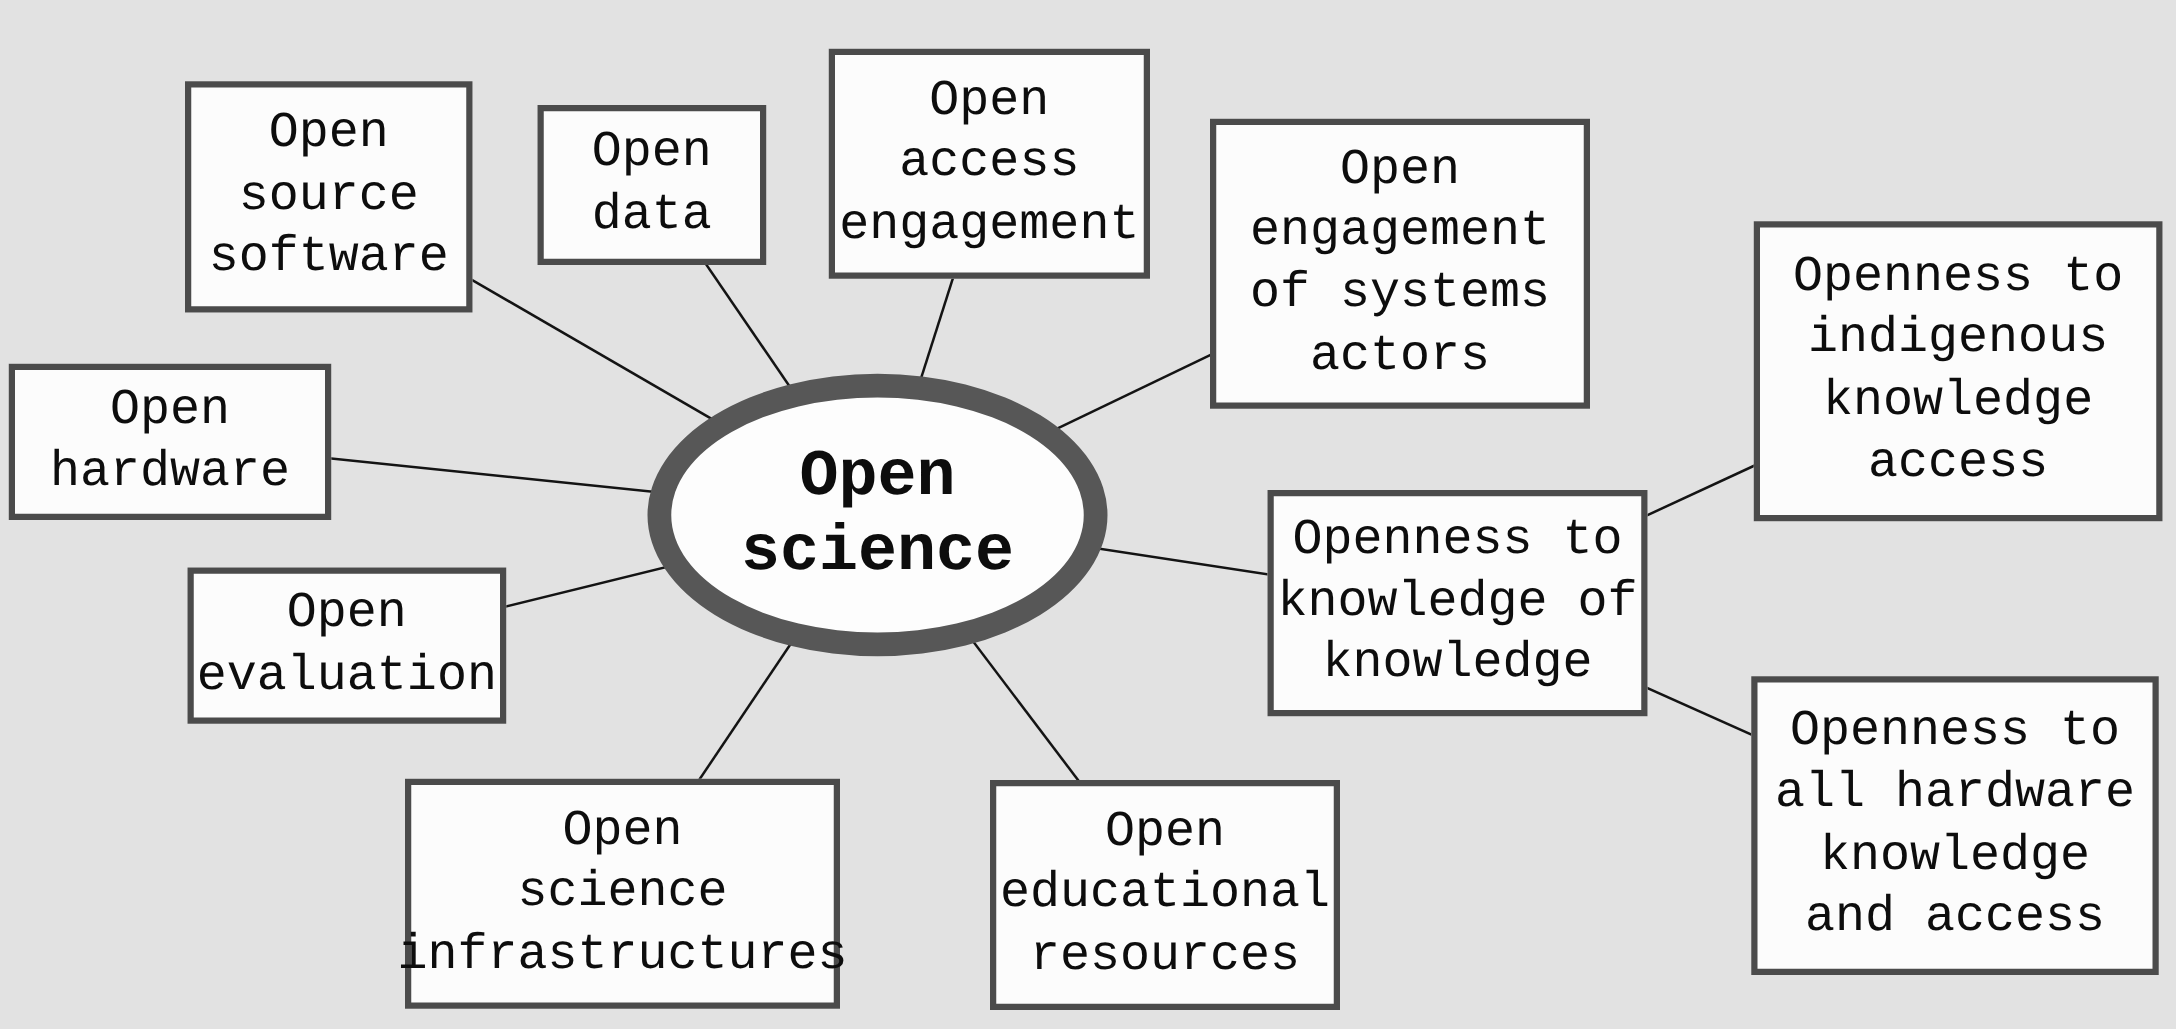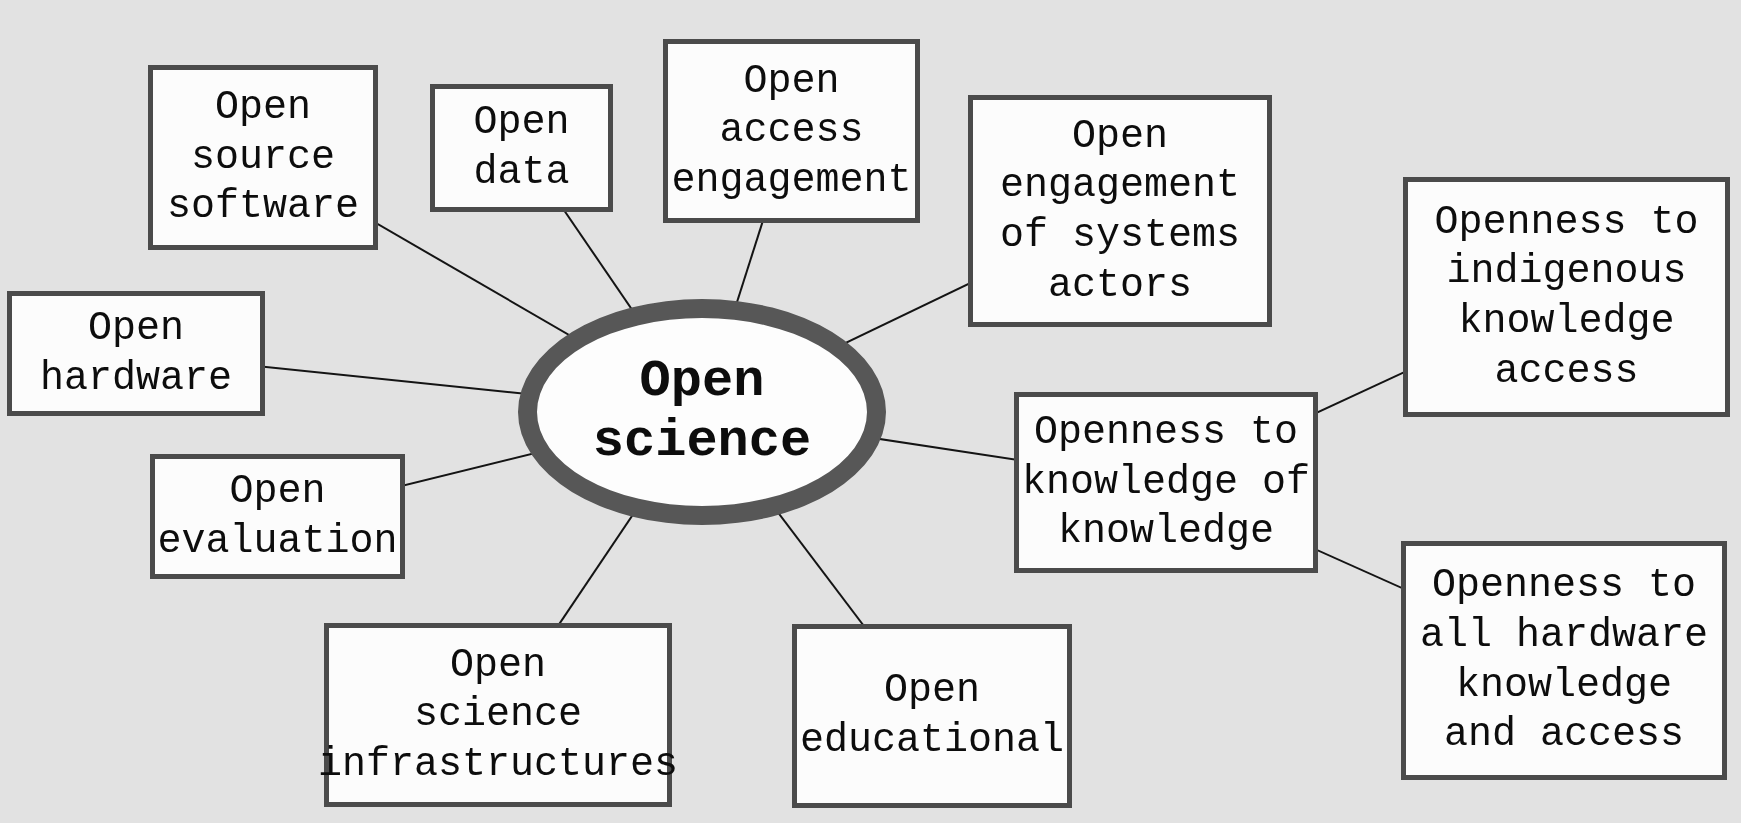--- a/index.html
+++ b/index.html
@@ -107,20 +107,21 @@
     </div>
     <div class="node" style="left: 1401px; top: 541px; width: 326px; height: 239px;">
       <div class="node-line">Openness to</div>
       <div class="node-line">all hardware</div>
       <div class="node-line">knowledge</div>
       <div class="node-line">and access</div>
     </div>
     <div class="node" style="left: 792px; top: 624px; width: 280px; height: 184px;">
       <div class="node-line">Open</div>
       <div class="node-line">educational</div>
+      <div class="node-line">resources</div>
     </div>
     <div class="node" style="left: 324px; top: 623px; width: 348px; height: 184px;">
       <div class="node-line">Open</div>
       <div class="node-line">science</div>
       <div class="node-line">infrastructures</div>
     </div>
     <div class="node" style="left: 150px; top: 454px; width: 255px; height: 125px;">
       <div class="node-line">Open</div>
       <div class="node-line">evaluation</div>
     </div>

